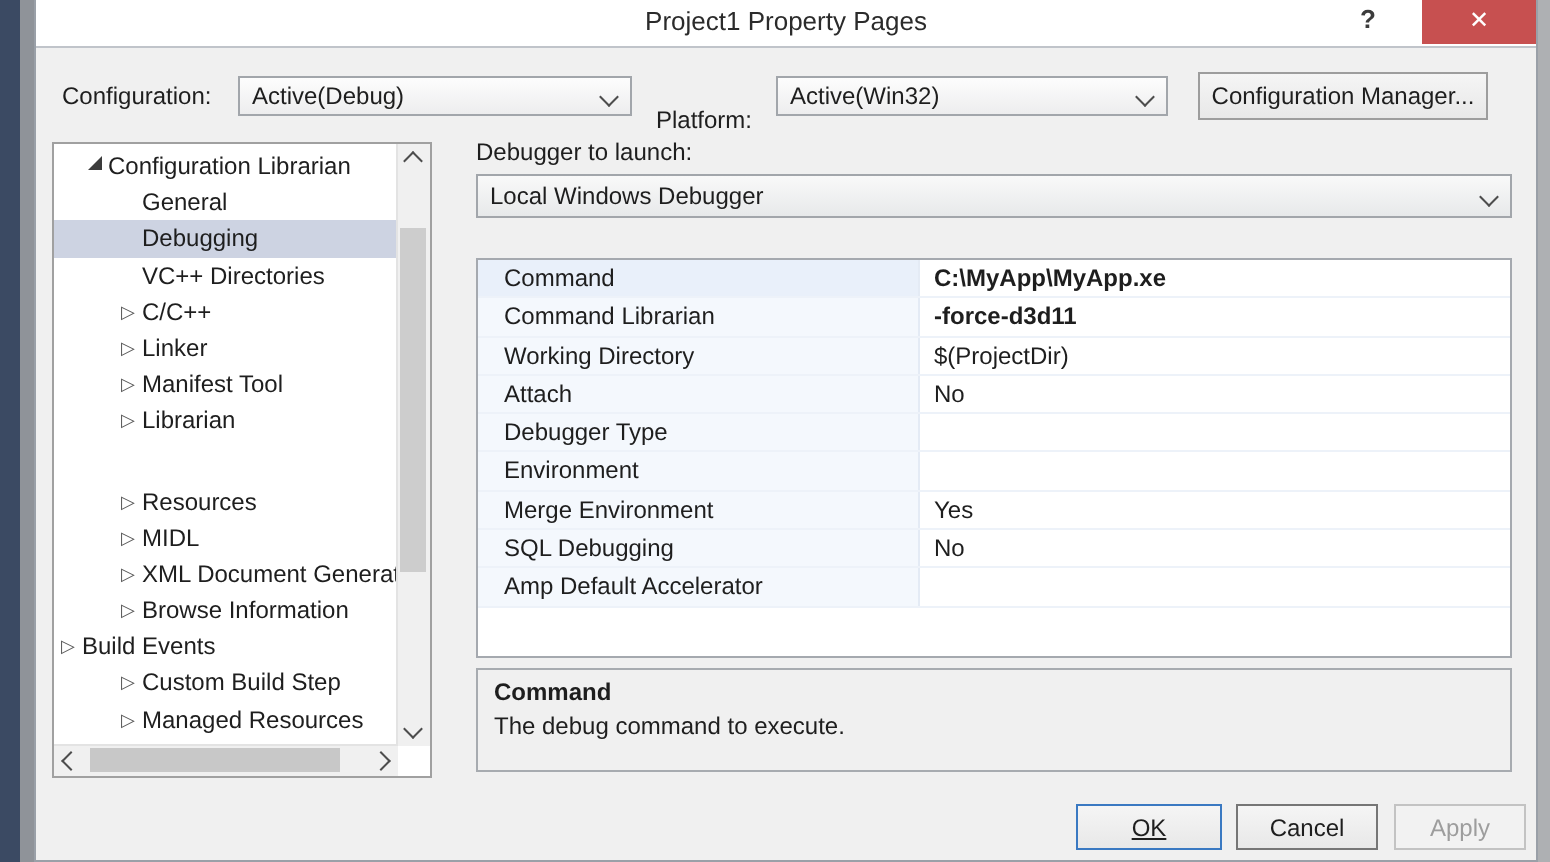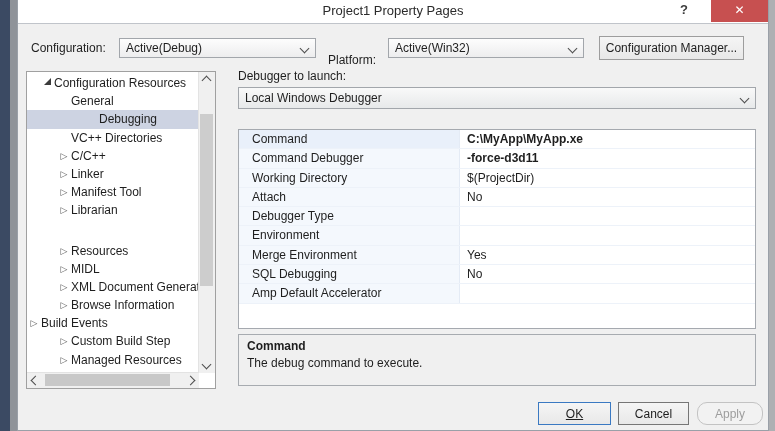--- a/index.html
+++ b/index.html
@@ -77,21 +77,21 @@
   .pval{flex:1;padding-left:7px;overflow:hidden;white-space:nowrap;}
   .pval.bold{font-weight:bold;}
 
   .descbox{position:absolute;left:220px;top:311px;width:518px;height:52px;box-sizing:border-box;
     border:1px solid #a7abb0;background:#f0f0f0;padding:4px 8px;}
   .desc-title{font-weight:bold;margin-bottom:3px;}
 
   .footer-btn{height:23px;}
   .btn.ok{left:520px;top:379px;width:73px;text-decoration:underline;}
   .btn.cancel{left:600px;top:379px;width:71px;}
-  .btn.apply{left:679px;top:379px;width:66px;border-radius:10px;}
+  .btn.apply{left:679px;top:379px;width:66px;}
 </style>
 </head>
 <body>
 
 <div class="screen">
   <div class="strip left-navy"></div>
   <div class="strip left-gray"></div>
   <div class="strip right-gray"></div>
 
   <div class="dialog">
@@ -112,23 +112,23 @@
       </div>
       <span class="lbl" style="left:310px;top:27px;">Platform:</span>
       <div class="combo" style="left:370px;top:15px;width:196px;">
         <span>Active(Win32)</span>
         <span class="chev chevron chev-down"></span>
       </div>
       <button class="btn" style="left:581px;top:13px;width:145px;height:24px;">Configuration Manager...</button>
 
       <div class="tree">
         <div class="tree-rows">
-            <div class="titem" style="padding-left: 13px;"><span class="texp expanded"></span><span class="tlabel">Configuration Resources</span></div>
+            <div class="titem" style="padding-left: 13px;"><span class="texp expanded"></span><span class="tlabel">Configuration Librarian</span></div>
             <div class="titem" style="padding-left: 30px;"><span class="texp none"></span><span class="tlabel">General</span></div>
-            <div class="titem selected" style="padding-left: 16px; text-align: center;"><span class="texp none"></span><span class="tlabel">Debugging</span></div>
+            <div class="titem selected" style="padding-left: 30px;"><span class="texp none"></span><span class="tlabel">Debugging</span></div>
             <div class="titem" style="padding-left: 30px;"><span class="texp none"></span><span class="tlabel">VC++ Directories</span></div>
             <div class="titem" style="padding-left: 30px;"><span class="texp collapsed">▷</span><span class="tlabel">C/C++</span></div>
             <div class="titem" style="padding-left: 30px;"><span class="texp collapsed">▷</span><span class="tlabel">Linker</span></div>
             <div class="titem" style="padding-left: 30px;"><span class="texp collapsed">▷</span><span class="tlabel">Manifest Tool</span></div>
             <div class="titem" style="padding-left: 30px;"><span class="texp collapsed">▷</span><span class="tlabel">Librarian</span></div>
             <div class="titem" style="padding-left: 30px; margin-top: 22px;"><span class="texp collapsed">▷</span><span class="tlabel">Resources</span></div>
             <div class="titem" style="padding-left: 30px;"><span class="texp collapsed">▷</span><span class="tlabel">MIDL</span></div>
             <div class="titem" style="padding-left: 30px;"><span class="texp collapsed">▷</span><span class="tlabel">XML Document Generator</span></div>
             <div class="titem" style="padding-left: 30px;"><span class="texp collapsed">▷</span><span class="tlabel">Browse Information</span></div>
             <div class="titem" style=""><span class="texp collapsed">▷</span><span class="tlabel">Build Events</span></div>
@@ -154,21 +154,21 @@
         <span>Local Windows Debugger</span>
         <span class="chev chevron chev-down"></span>
       </div>
 
       <div class="propgrid">
           <div class="prow selected">
             <div class="pname">Command</div>
             <div class="pval bold">C:\MyApp\MyApp.xe</div>
           </div>
           <div class="prow">
-            <div class="pname">Command Debugger</div>
+            <div class="pname">Command Librarian</div>
             <div class="pval bold">-force-d3d11</div>
           </div>
           <div class="prow">
             <div class="pname">Working Directory</div>
             <div class="pval">$(ProjectDir)</div>
           </div>
           <div class="prow">
             <div class="pname">Attach</div>
             <div class="pval">No</div>
           </div>

